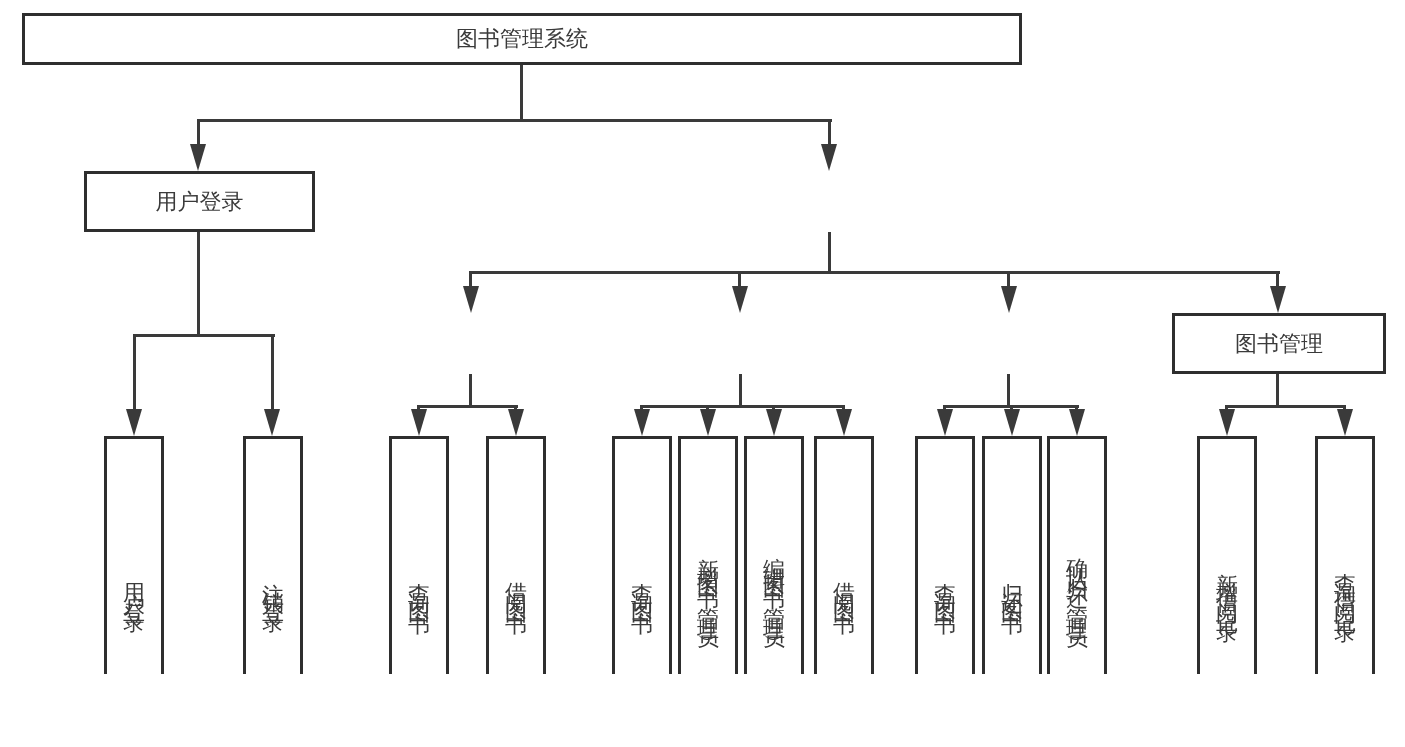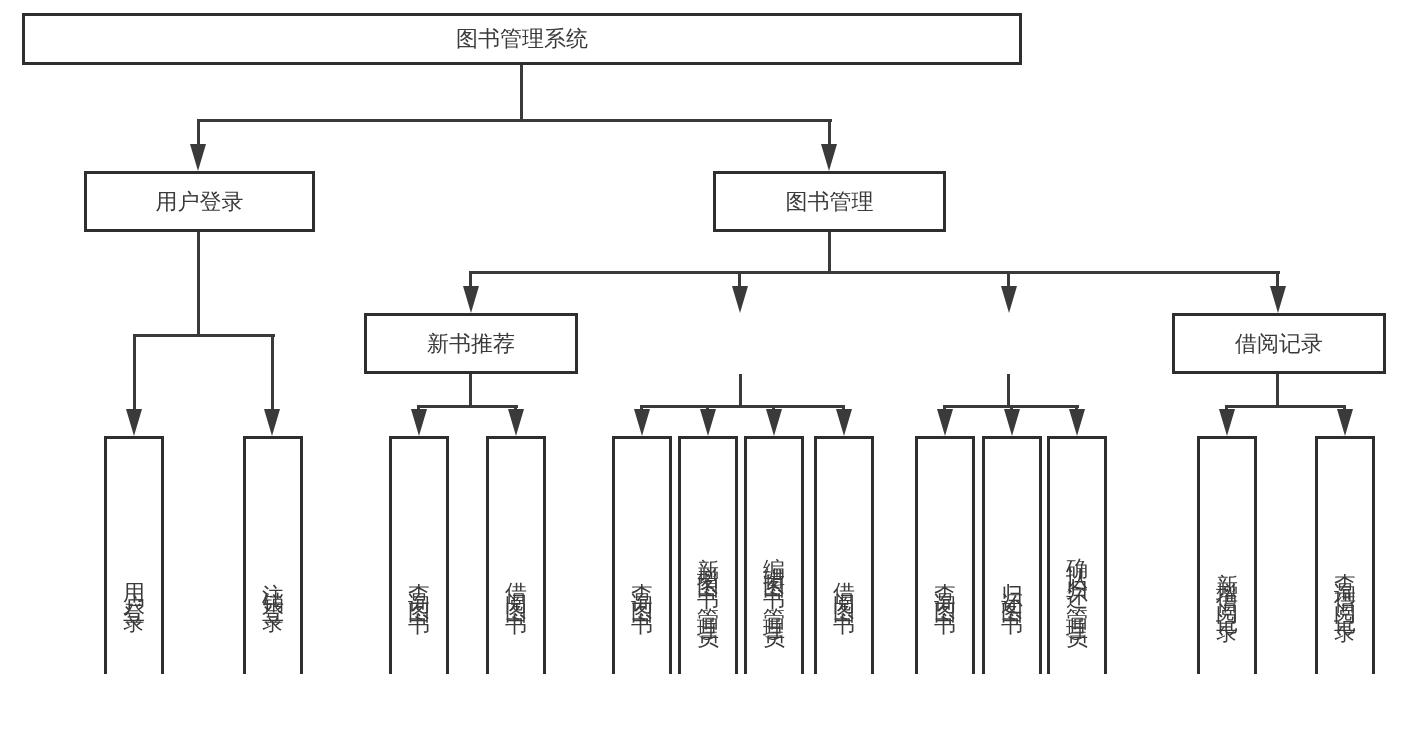--- a/index.html
+++ b/index.html
@@ -83,24 +83,22 @@
   <div class="vl" style="left:1276px;top:374px;height:34px"></div>
   <div class="hl" style="left:1225px;top:405px;width:121px"></div>
   <div class="vl" style="left:1225px;top:405px;height:8px"></div>
   <div class="ar" style="left:1219px;top:409px"></div>
   <div class="vl" style="left:1343px;top:405px;height:8px"></div>
   <div class="ar" style="left:1337px;top:409px"></div>
 
   <div class="box" style="left:22px;top:13px;width:1000px;height:52px">图书管理系统</div>
 
   <div class="box" style="left:84px;top:171px;width:231px;height:61px">用户登录</div>
-  <div class="box" style="left:713px;top:171px;width:233px;height:61px">图书管理</div>
 
-  <div class="box" style="left:364px;top:313px;width:214px;height:61px">新书推荐</div>
-  <div class="box" style="left:1172px;top:313px;width:214px;height:61px">借阅记录</div>
+  <div class="box" style="left:1172px;top:313px;width:214px;height:61px">图书管理</div>
 
   <div class="vbox" style="left:104px">用户登录</div>
   <div class="vbox" style="left:243px">注销登录</div>
 
   <div class="vbox" style="left:389px">查询图书</div>
   <div class="vbox" style="left:486px">借阅图书</div>
 
   <div class="vbox" style="left:612px">查询图书</div>
   <div class="vbox" style="left:678px">新增图书（管理员）</div>
   <div class="vbox" style="left:744px">编辑图书（管理员）</div>

